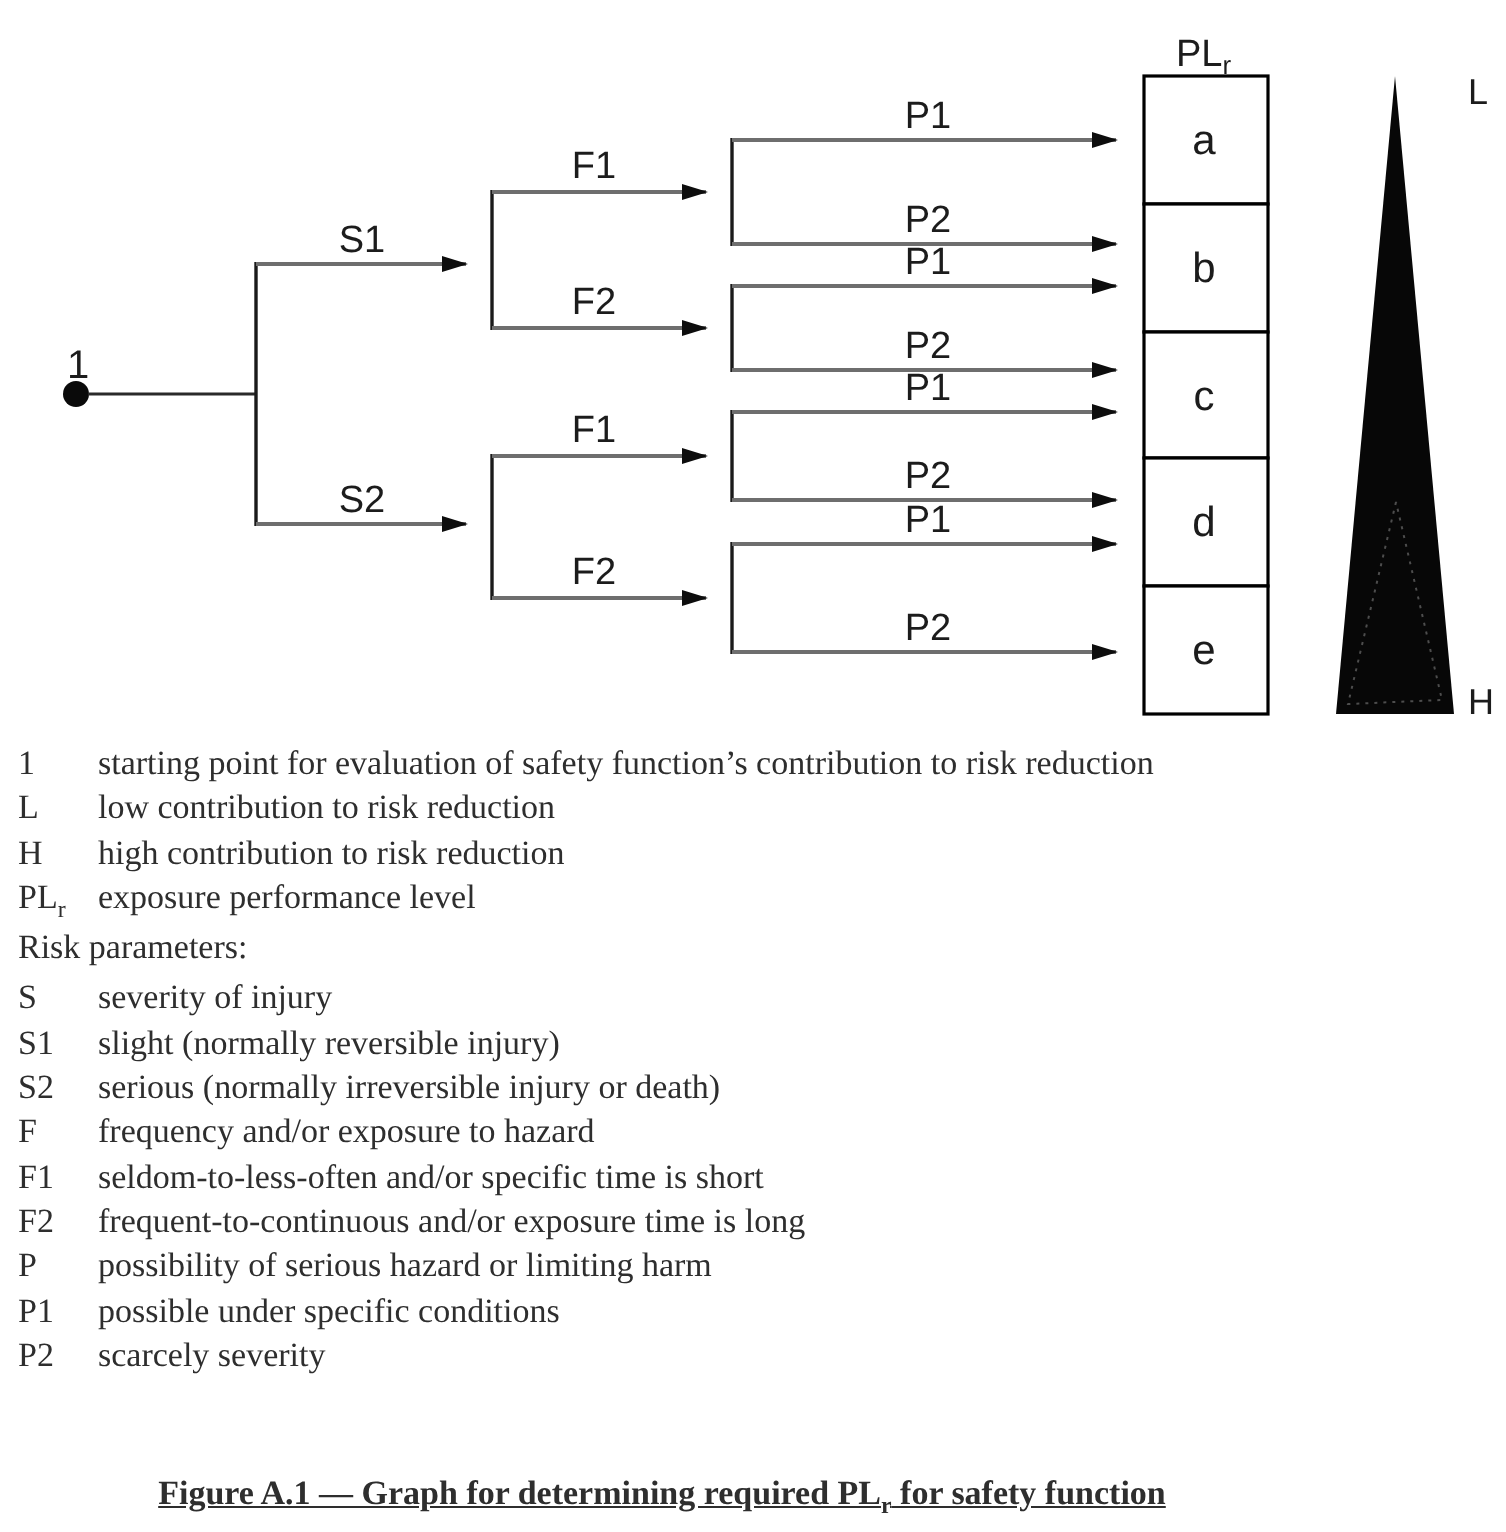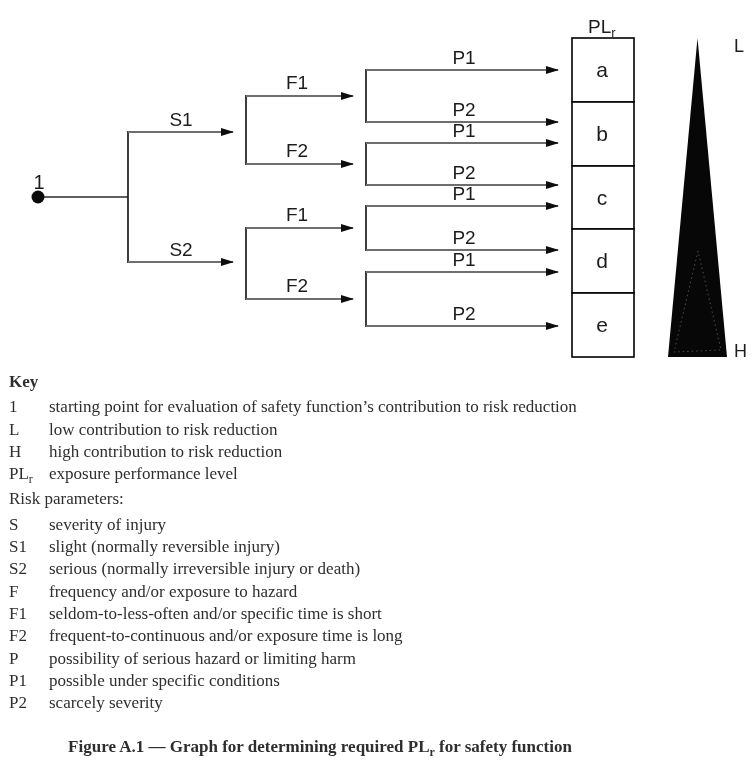--- a/index.html
+++ b/index.html
@@ -17,22 +17,22 @@
     position:absolute; top:371px; left:9px; right:6px;
     font-size:17px; line-height:22.3px;
   }
   .key-title { font-weight:bold; margin:0 0 3px 0; }
   .risk-title { font-weight:normal; margin:3px 0 3px 0; }
   .krow { display:flex; }
   .krow .term { width:40px; flex:none; }
   .krow .desc { flex:1; }
   sub { font-size:70%; line-height:0; }
   .caption {
-    position:absolute; top:737px; left:0; width:640px;
-    text-align:center; font-weight:bold; font-size:17px;
+    position:absolute; top:737px; left:11px; width:640px;
+    text-align:center; font-weight:bold; font-size:17px;text-decoration:underline;
   }
 </style>
 </head>
 <body>
 
 <svg class="figure-svg" width="753" height="372" viewBox="0 0 753 372">
   <defs>
     <marker id="ah" markerWidth="14" markerHeight="10" refX="12" refY="4" orient="auto" markerUnits="userSpaceOnUse">
       <path d="M0,0 L13,4 L0,8 Z" fill="#0d0d0d"></path>
     </marker>
@@ -103,21 +103,20 @@
     <text x="602" y="332">e</text>
   </g>
 
   <polygon points="697.5,38 668,357 727,357" fill="#070707"></polygon>
   <polygon points="698,251 674,352 721,350" fill="none" stroke="#4d4d4d" stroke-width="1" stroke-dasharray="1.5,3"></polygon>
   <text class="svg-label" x="734" y="52" font-size="18">L</text>
   <text class="svg-label" x="734" y="357" font-size="18">H</text>
 </svg>
 
 <div class="key-block">
-  <div class="key-title">Key</div>
 
   <div class="krow">
     <span class="term"><span>1</span><sub></sub></span>
     <span class="desc">starting point for evaluation of safety function’s contribution to risk reduction</span>
   </div>
   <div class="krow">
     <span class="term"><span>L</span><sub></sub></span>
     <span class="desc">low contribution to risk reduction</span>
   </div>
   <div class="krow">

